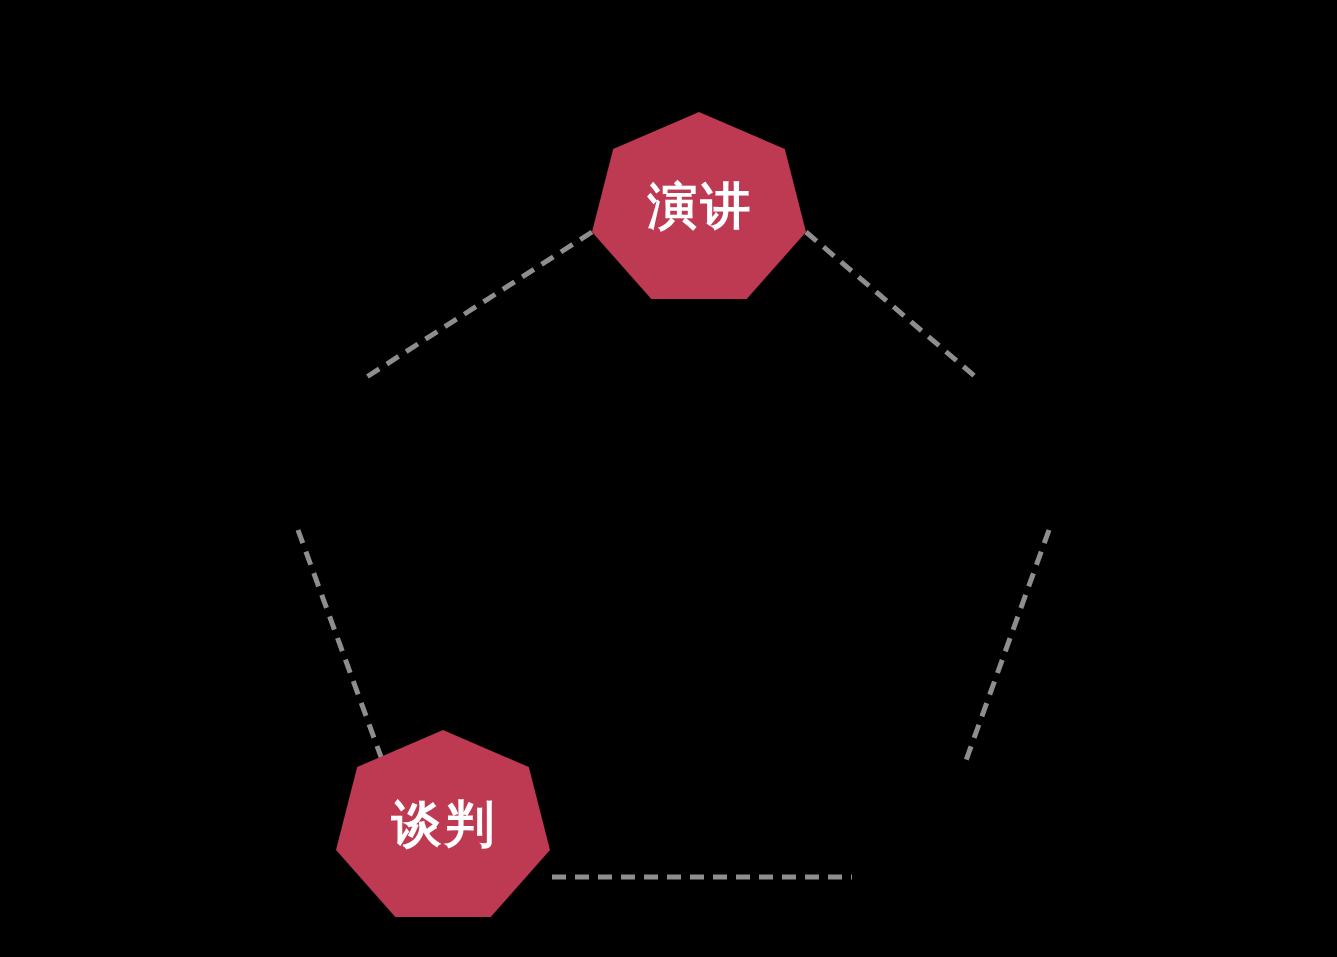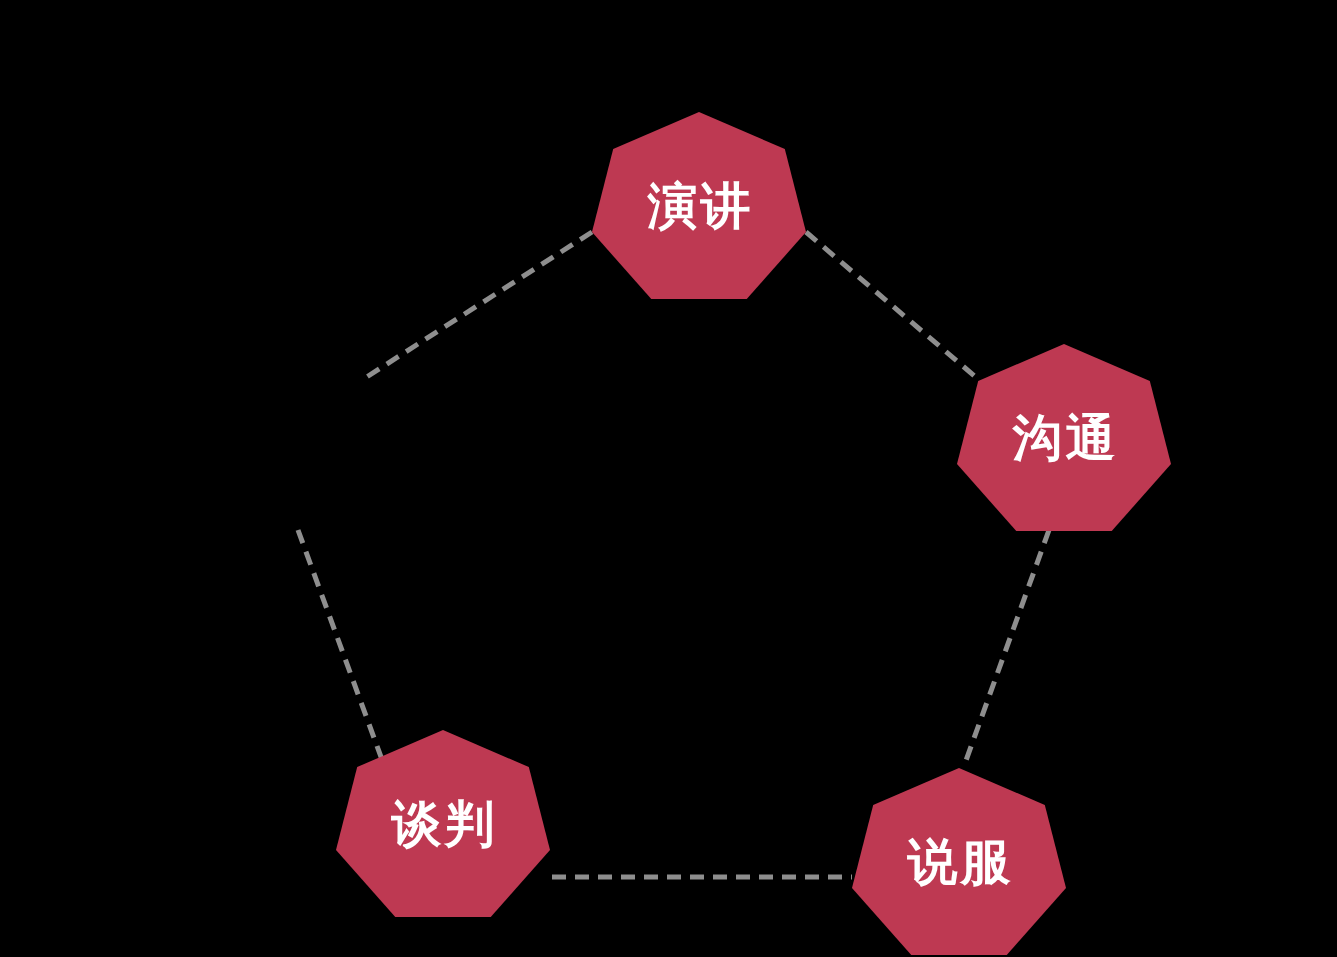--- a/index.html
+++ b/index.html
@@ -68,25 +68,19 @@
     <line class="connector" x1="298" y1="530" x2="392" y2="787"></line>
     <line class="connector" x1="1049" y1="530" x2="964" y2="766"></line>
     <line class="connector" x1="552" y1="877" x2="852" y2="877"></line>
   </svg>
 
   <div class="node node-speech">
     <span class="node-label">演讲</span>
   </div>
 
 
-  <div class="node node-communication">
-    <span class="node-label">沟通</span>
-  </div>
 
   <div class="node node-negotiation">
     <span class="node-label">谈判</span>
   </div>
 
-  <div class="node node-persuasion">
-    <span class="node-label">说服</span>
-  </div>
 
 </div>
 
 </body></html>

